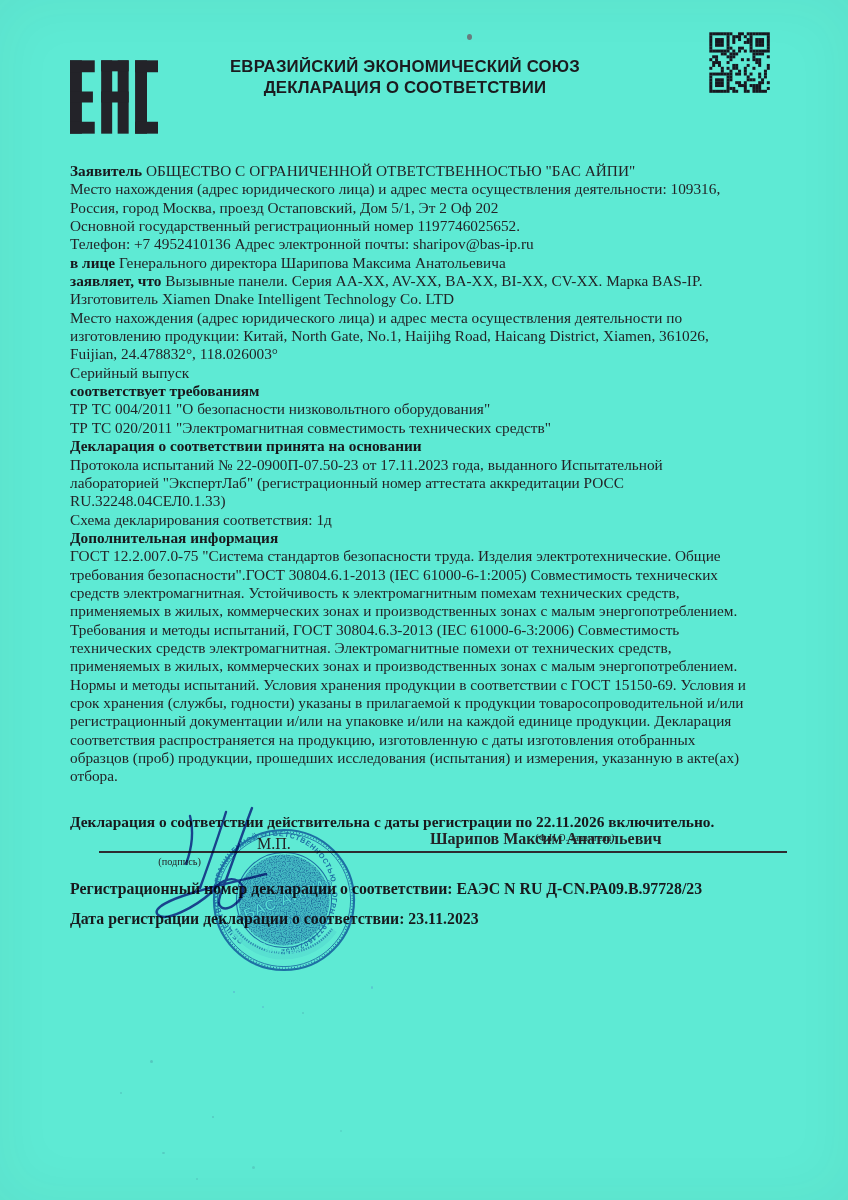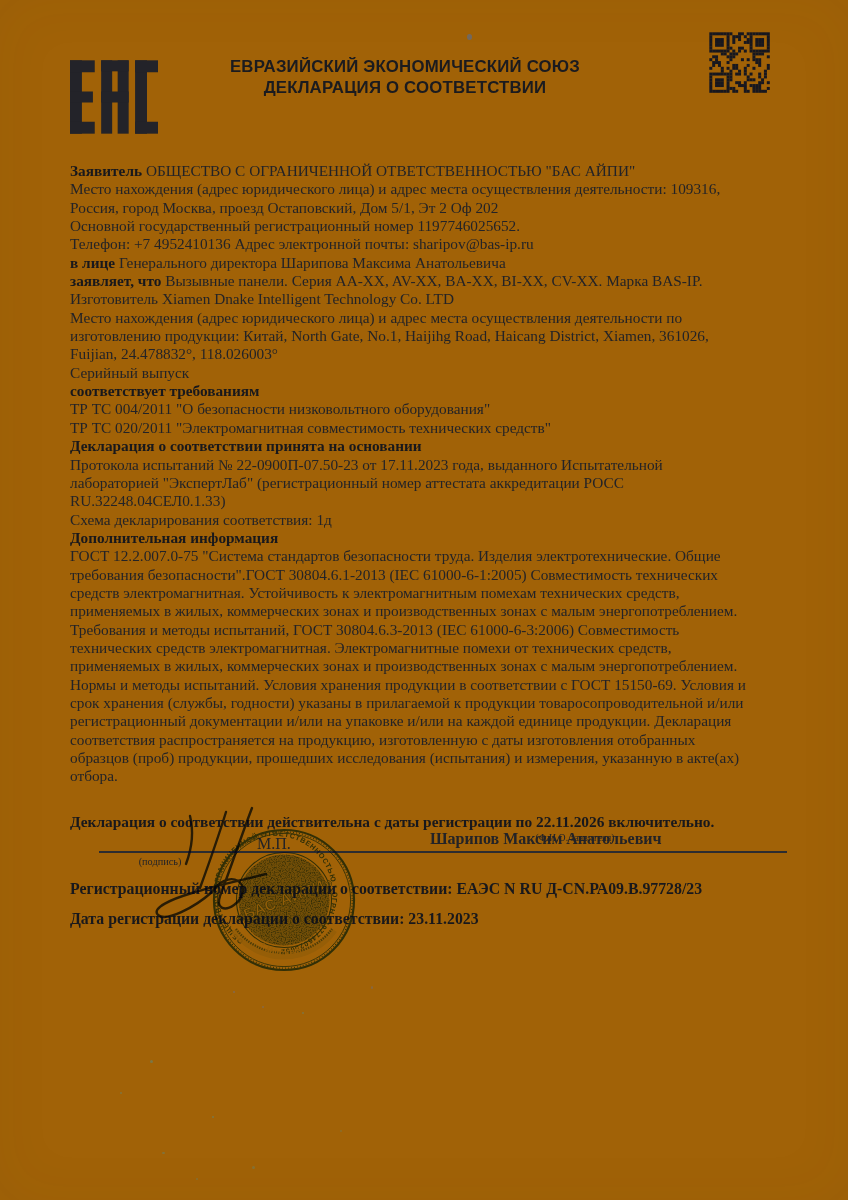--- a/index.html
+++ b/index.html
@@ -1,18 +1,18 @@
 <!DOCTYPE html>
 <html lang="ru"><head>
 <meta charset="utf-8">
 <style>
   html,body{margin:0;padding:0;background:#e8e8e8;}
   .page{
     position:relative;width:848px;height:1200px;margin:0 auto;
-    background:#a16207;overflow:hidden;
+    background:#5eead4;overflow:hidden;
     box-shadow:inset 0 0 60px rgba(60,55,40,.05);
     font-family:"Liberation Serif", serif;color:#232327;
   }
   
   .eac-logo{position:absolute;left:70px;top:57px;width:88px;height:80px;}
   .hdr-title{
     position:absolute;left:170px;top:57px;width:470px;text-align:center;
     font-family:"Liberation Sans", sans-serif;font-weight:bold;
     font-size:16.8px;line-height:20.5px;color:#1b1b1f;letter-spacing:.2px;
   }
@@ -26,21 +26,21 @@
   }
   .tline{white-space:nowrap;}
   .b{font-weight:bold;color:#18181c;margin-top:24px;}
   .validity{
     position:absolute;left:70px;top:813px;width:730px;
     font-size:15.4px;line-height:18px;white-space:nowrap;
   }
   
   .mp-label{position:absolute;left:257px;top:835px;font-size:16px;z-index:1;}
   .sig-rule{position:absolute;left:99px;top:851px;width:688px;height:2px;background:#2c2c30;z-index:1;}
-  .sig-caption{position:absolute;left:119px;top:856px;width:82px;text-align:center;font-size:10.3px;z-index:1;}
+  .sig-caption{position:absolute;left:119px;top:856px;width:82px;text-align:right;font-size:10.3px;z-index:1;}
   .applicant-name{position:absolute;left:430px;top:830px;width:290px;text-align:left;font-size:16px;z-index:1;font-weight:bold;}
   .applicant-caption{position:absolute;left:430px;top:832px;width:290px;text-align:center;font-size:9.8px;z-index:1;}
   .reg-line{position:absolute;left:70px;top:880px;font-size:15.8px;white-space:nowrap;z-index:1;}
   .date-line{position:absolute;left:70px;top:910px;font-size:15.8px;white-space:nowrap;z-index:1;}
   
   .stamp{position:absolute;left:204px;top:820px;width:160px;height:160px;z-index:2;
          mix-blend-mode:multiply;opacity:.92;}
   .sig-ink{position:absolute;left:130px;top:796px;width:210px;height:140px;z-index:3;
            mix-blend-mode:multiply;opacity:.9;}
   

